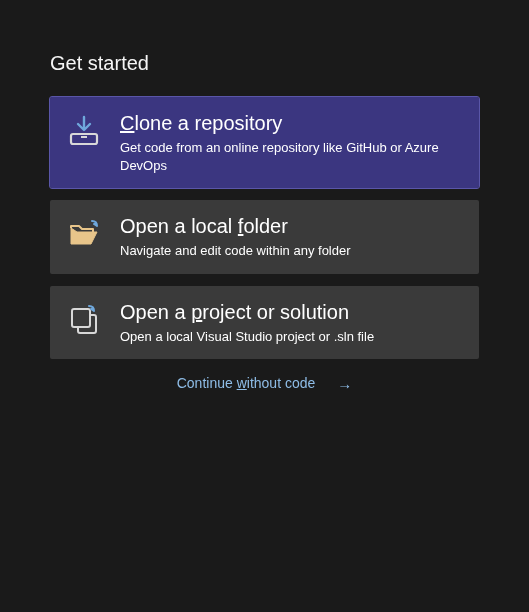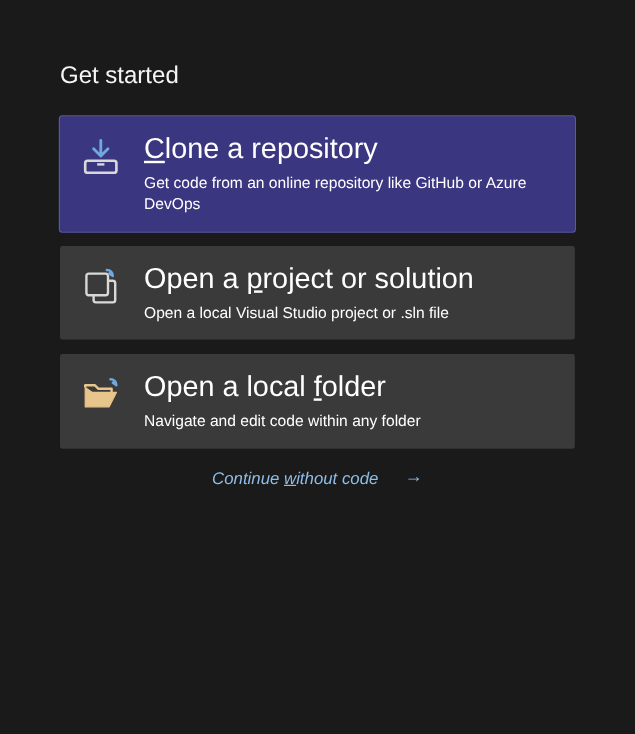--- a/index.html
+++ b/index.html
@@ -49,41 +49,40 @@
       justify-content: center;
       margin-top: 2px;
     }
     .option-text {
       flex: 1;
       display: flex;
       flex-direction: column;
       gap: 4px;
     }
     .option-title {
-      font-size: 24px;
+      font-size: 20px;
       font-weight: 400;
       color: #ffffff;
       line-height: 1.2;
     }
     .option-desc {
       font-size: 13px;
       color: #ffffff;
       line-height: 1.35;
     }
     .mnemonic { text-decoration: underline; }
     .continue-link {
       display: flex;
       align-items: center;
       justify-content: center;
       gap: 22px;
       margin-top: 16px;
       font-size: 14px;
       color: #8fbde7;
       cursor: pointer;
-      font-style: italic;
     }
     .arrow {
       font-size: 15px;
       line-height: 1;
     }
   </style>
 </head>
 <body>
 
 <div class="container">
@@ -101,42 +100,42 @@
       </div>
       <div class="option-text">
         <div class="option-title"><span></span><span class="mnemonic">C</span><span>lone a repository</span></div>
         <div class="option-desc">Get code from an online repository like GitHub or Azure DevOps</div>
       </div>
     </div>
 
     <div class="option-card">
       <div class="option-icon">
         <svg width="34" height="34" viewBox="0 0 34 34">
+          <path d="M4 11 L4 27 L24 27 L30 15 L10 15 Z" fill="#e8c58a" stroke="#e8c58a" stroke-width="1" stroke-linejoin="round"></path>
+          <path d="M4 11 L4 9 L12 9 L15 12 L26 12 L26 15" fill="none" stroke="#e8c58a" stroke-width="2" stroke-linejoin="round"></path>
+          <path d="M25 4 C28 4 30 6 30 9 M27 7 L30 9 L28 6" stroke="#6fa8dc" stroke-width="2" fill="none" stroke-linecap="round"></path>
+        </svg>
+      </div>
+      <div class="option-text">
+        <div class="option-title"><span>Open a local </span><span class="mnemonic">f</span><span>older</span></div>
+        <div class="option-desc">Navigate and edit code within any folder</div>
+      </div>
+    </div>
+
+    <div class="option-card">
+      <div class="option-icon">
+        <svg width="34" height="34" viewBox="0 0 34 34">
           <rect x="11" y="12" width="18" height="18" rx="2" stroke="#d8d8d8" stroke-width="2" fill="#3a3a3a"></rect>
           <rect x="5" y="6" width="18" height="18" rx="2" stroke="#d8d8d8" stroke-width="2" fill="#3a3a3a"></rect>
           <path d="M22 3 C25 3 27 5 27 8 M24 6 L27 8 L25 5" stroke="#6fa8dc" stroke-width="2" fill="none" stroke-linecap="round"></path>
         </svg>
       </div>
       <div class="option-text">
         <div class="option-title"><span>Open a </span><span class="mnemonic">p</span><span>roject or solution</span></div>
         <div class="option-desc">Open a local Visual Studio project or .sln file</div>
-      </div>
-    </div>
-
-    <div class="option-card">
-      <div class="option-icon">
-        <svg width="34" height="34" viewBox="0 0 34 34">
-          <path d="M4 11 L4 27 L24 27 L30 15 L10 15 Z" fill="#e8c58a" stroke="#e8c58a" stroke-width="1" stroke-linejoin="round"></path>
-          <path d="M4 11 L4 9 L12 9 L15 12 L26 12 L26 15" fill="none" stroke="#e8c58a" stroke-width="2" stroke-linejoin="round"></path>
-          <path d="M25 4 C28 4 30 6 30 9 M27 7 L30 9 L28 6" stroke="#6fa8dc" stroke-width="2" fill="none" stroke-linecap="round"></path>
-        </svg>
-      </div>
-      <div class="option-text">
-        <div class="option-title"><span>Open a local </span><span class="mnemonic">f</span><span>older</span></div>
-        <div class="option-desc">Navigate and edit code within any folder</div>
       </div>
     </div>
 
 
   </div>
 
   <div class="continue-link">
     <span><span>Continue </span><span class="mnemonic">w</span><span>ithout code</span></span>
     <span class="arrow">→</span>
   </div>

